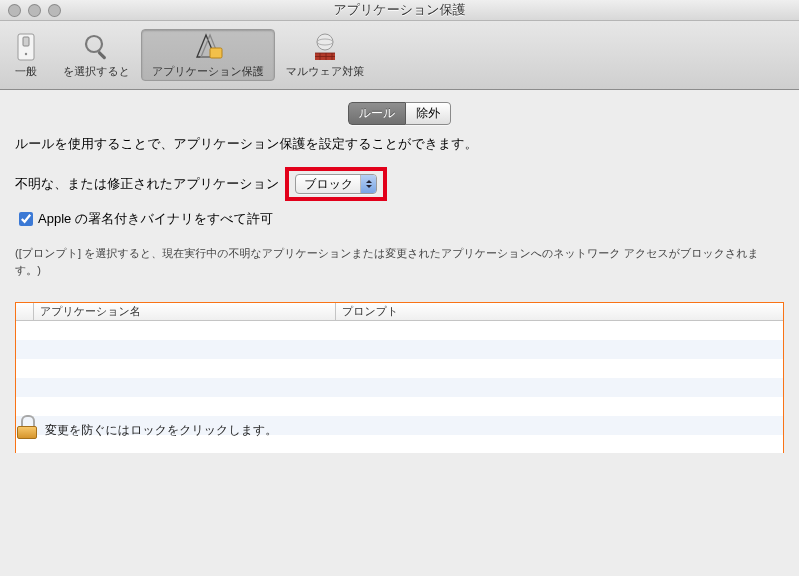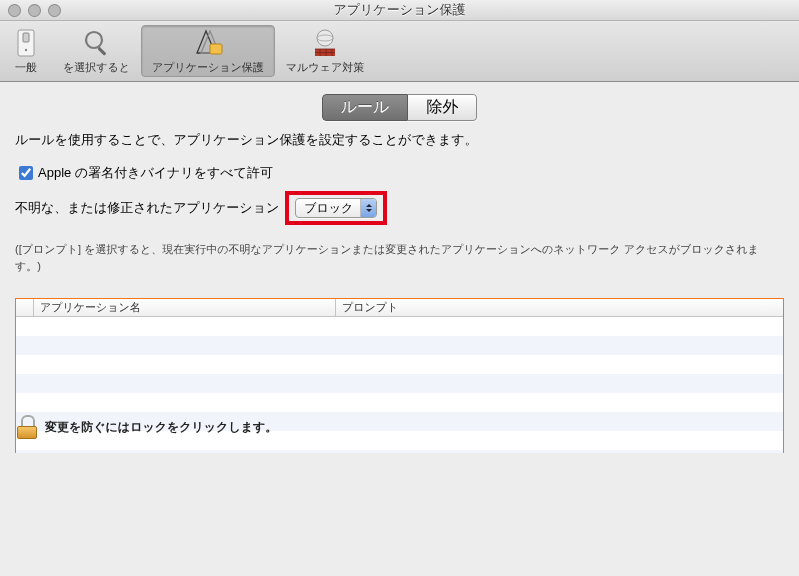--- a/index.html
+++ b/index.html
@@ -3,30 +3,30 @@
 <meta charset="utf-8">
 <style>
   html,body{margin:0;padding:0;font-family:"Hiragino Kaku Gothic Pro","Lucida Grande",sans-serif;font-size:12px;color:#000;background:#ededed}
   .window{width:799px;height:453px;background:#ededed;position:relative;box-sizing:border-box}
   
   .titlebar{height:20px;display:flex;align-items:center;position:relative;background:linear-gradient(#efefef,#d8d8d8);border-bottom:1px solid #b5b5b5}
   .traffic{display:flex;gap:7px;padding-left:8px}
   .tl{width:11px;height:11px;border-radius:50%;border:1px solid rgba(0,0,0,.25);background:#b9b9b9}
   .wtitle{position:absolute;left:0;right:0;text-align:center;font-size:13px;color:#333;text-shadow:0 1px 0 #fff}
   
-  .toolbar{height:60px;display:flex;align-items:center;background:linear-gradient(#e7e7e7,#cfcfcf);border-bottom:1px solid #8c8c8c;padding-top:0}
+  .toolbar{height:60px;display:flex;align-items:flex-start;background:linear-gradient(#e7e7e7,#cfcfcf);border-bottom:1px solid #8c8c8c;padding-top:8px}
   .tbbtn{display:flex;flex-direction:column;align-items:center;justify-content:flex-start;font-size:11px;color:#333;padding:2px 10px 0;border:1px solid transparent;border-radius:4px;height:52px;box-sizing:border-box}
   .tbbtn.sel{background:linear-gradient(#c0c0c0,#b4b4b4);border:1px solid #9a9a9a;box-shadow:inset 0 1px 2px rgba(0,0,0,.2)}
   .tbicn{width:30px;height:30px;display:flex;align-items:center;justify-content:center;margin-bottom:2px}
   
   .body{padding:12px 15px 0 15px}
   
   .segwrap{display:flex;justify-content:center;margin-bottom:10px}
   .seg{display:flex;border-radius:4px;overflow:hidden;box-shadow:0 1px 0 rgba(255,255,255,.6)}
-  .segbtn{font-size:16px;padding:2px 18px;background:linear-gradient(#fff,#e0e0e0);border:1px solid #8a8a8a;cursor:default}
+  .segbtn{font-size:12px;padding:2px 10px;background:linear-gradient(#fff,#e0e0e0);border:1px solid #8a8a8a;cursor:default}
   .segbtn:first-child{border-radius:4px 0 0 4px}
   .segbtn:last-child{border-radius:0 4px 4px 0;border-left:none}
   .segbtn.sel{background:linear-gradient(#8f8f8f,#707070);color:#fff;border-color:#5a5a5a;text-shadow:0 -1px 0 rgba(0,0,0,.4)}
   
   .desc{font-size:13px;margin:10px 0 14px 0}
   .row{display:flex;align-items:center;margin-bottom:8px}
   .chk{width:14px;height:14px;margin-right:5px;accent-color:#3b79d5}
   .label13{font-size:13px}
   
   .popup-wrap{position:relative;display:inline-block}
@@ -45,21 +45,21 @@
   .th0{width:18px}
   .th1{flex:0 0 302px}
   .th2{flex:1}
   .tbody{height:210px;overflow:auto}
   .trow{height:19px;border-bottom:0}
   .trow:nth-child(odd){background:#fff}
   .trow:nth-child(even){background:#f1f5fb}
   .tfoot{display:flex;border-top:1px solid #b4b4b4}
   .fbtn{width:22px;height:20px;border-right:1px solid #b4b4b4;background:linear-gradient(#fdfdfd,#e7e7e7);display:flex;align-items:center;justify-content:center;font-size:13px;color:#333;cursor:default}
   
-  .lockrow{position:absolute;bottom:14px;left:17px;display:flex;align-items:center;font-size:12px;font-weight:bold;color:#222}
+  .lockrow{position:absolute;bottom:14px;left:17px;display:flex;align-items:flex-end;font-size:12px;font-weight:normal;color:#222}
   .lockicn{width:20px;height:24px;margin-right:8px;position:relative}
   .shackle{position:absolute;top:0;left:4px;width:10px;height:10px;border:2px solid #a8a8a8;border-bottom:none;border-radius:6px 6px 0 0}
   .lbody{position:absolute;bottom:0;left:0;width:20px;height:13px;background:linear-gradient(#f6c66a,#d6952c);border:1px solid #a6701a;border-radius:2px;box-sizing:border-box}
 </style>
 </head>
 <body>
 
 <div class="window">
 
   <div class="titlebar">
@@ -119,37 +119,37 @@
     <div class="segwrap">
       <div class="seg">
         <div class="segbtn sel">ルール</div>
         <div class="segbtn">除外</div>
       </div>
     </div>
 
     <div class="desc">ルールを使用することで、アプリケーション保護を設定することができます。</div>
 
     <div class="row">
-      <input type="checkbox" class="chk" checked="" style="">
-      <span class="label13">Apple の署名付きバイナリをすべて許可</span>
-    </div>
-
-    <div class="row">
       <span class="label13">不明な、または修正されたアプリケーション</span>
       <span class="redbox">
         <span class="popup-wrap">
           <select class="popup">
             <option>ブロック</option>
           </select>
           <span class="popup-arrows">
             <span class="pa pau"></span>
               <span class="pa pad"></span>
           </span>
         </span>
       </span>
+    </div>
+
+    <div class="row">
+      <input type="checkbox" class="chk" checked="" style="">
+      <span class="label13">Apple の署名付きバイナリをすべて許可</span>
     </div>
 
     <div class="hint">([プロンプト] を選択すると、現在実行中の不明なアプリケーションまたは変更されたアプリケーションへのネットワーク アクセスがブロックされます。)</div>
 
     <div class="tablewrap">
       <div class="thead">
         <div class="th0"></div>
         <div class="th1">アプリケーション名</div>
         <div class="th2">プロンプト</div>
       </div>

